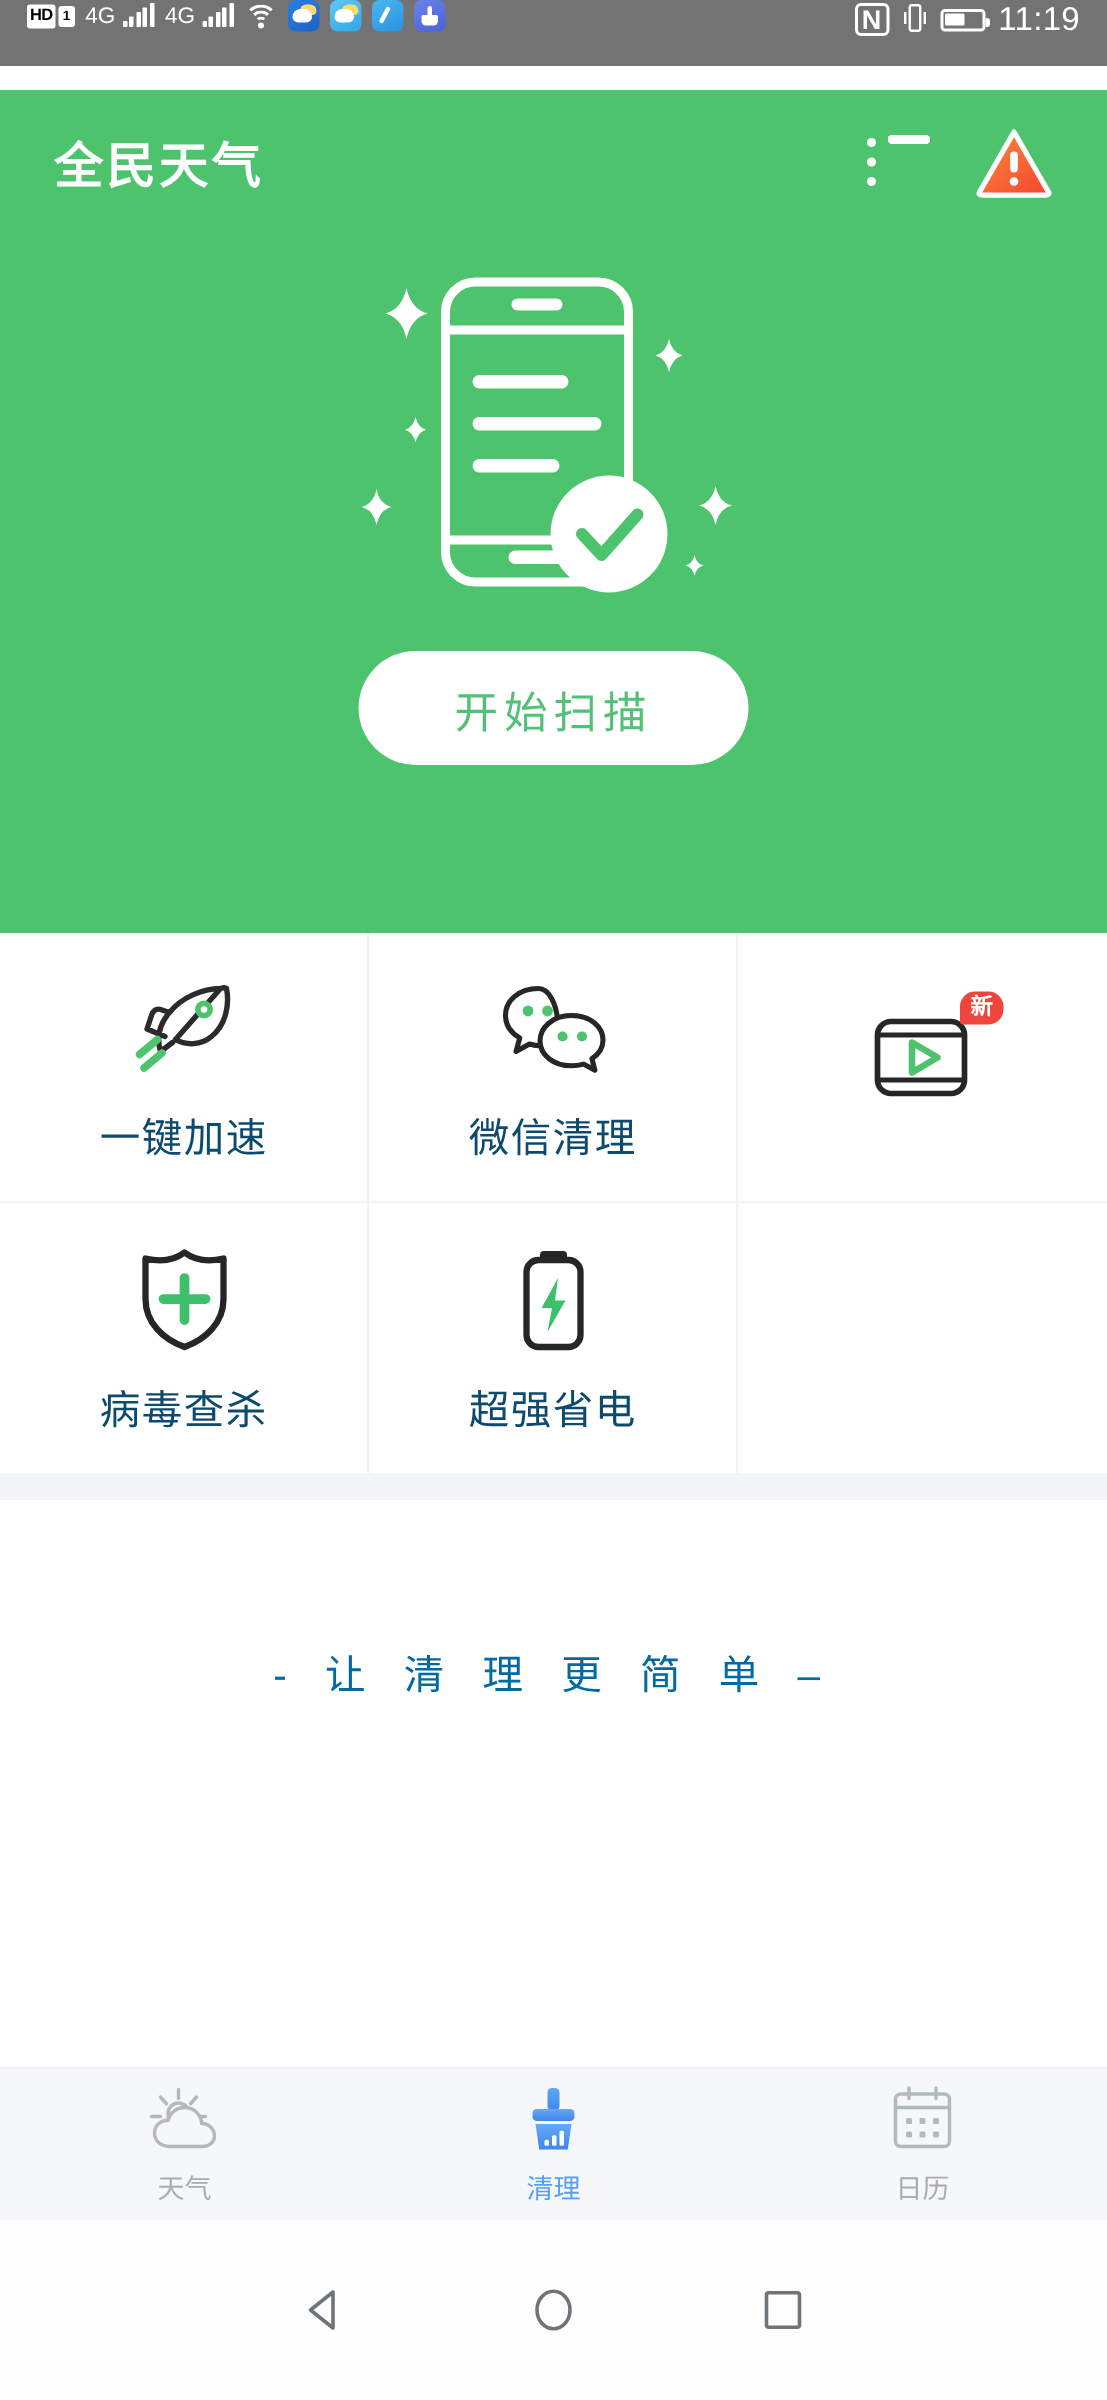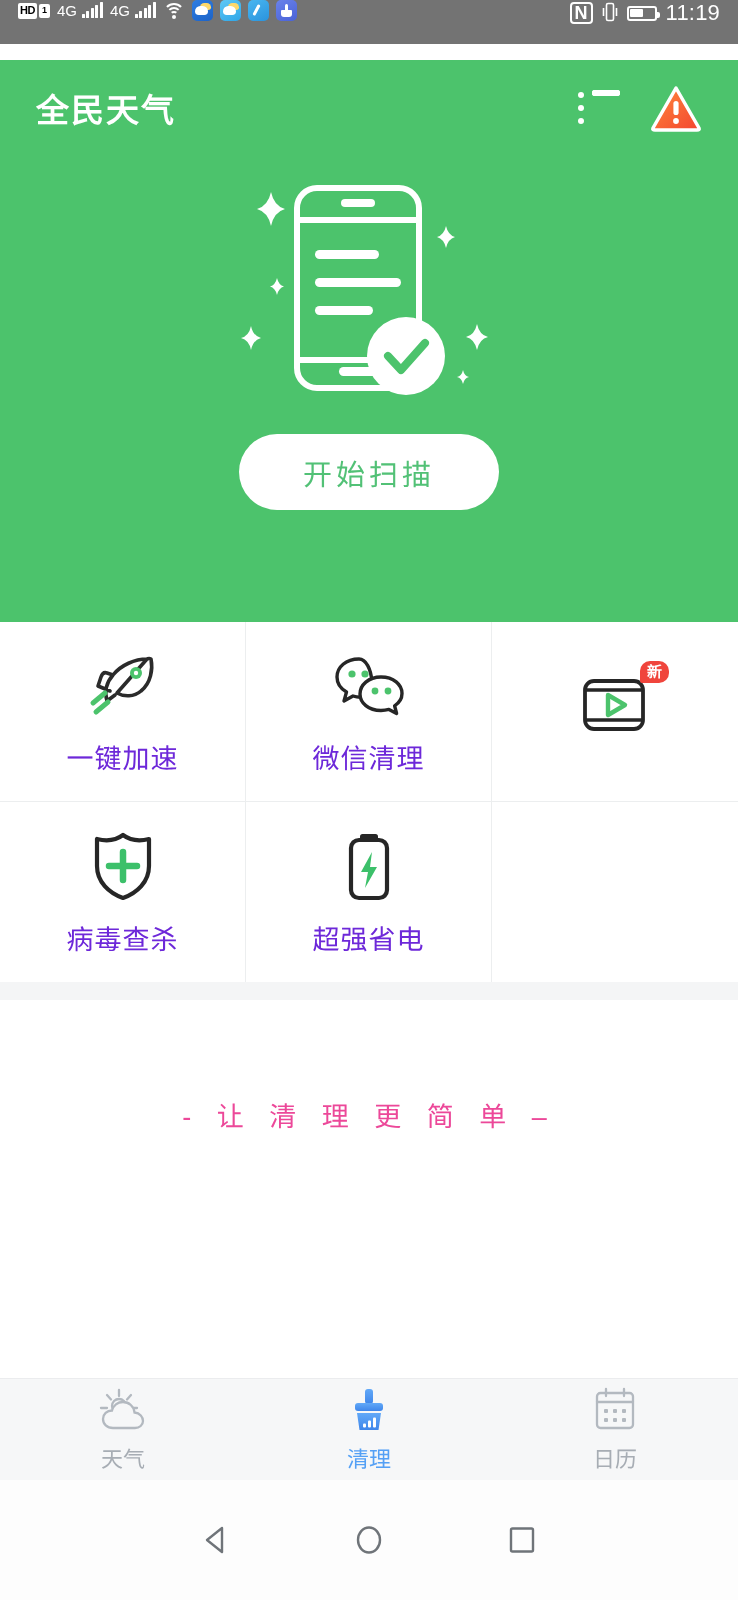--- a/index.html
+++ b/index.html
@@ -118,53 +118,53 @@
   }
   .cell {
     position:relative; display:flex; flex-direction:column;
     align-items:center; justify-content:center; cursor:pointer;
     border-right:1px solid #eceeef; border-bottom:1px solid #eceeef;
   }
   .cell:nth-child(3n){ border-right:none; }
   .cell:nth-child(n+4){ border-bottom:none; }
   .cell.empty { cursor:default; }
   .cell-icon { width:76px; height:76px; position:relative; margin-bottom:14px; }
-  .cell-label { font-size:27px; color:#6d28d9; letter-spacing:1px; }
+  .cell-label { font-size:27px; color:#0c4a6e; letter-spacing:1px; }
   .new-badge {
     position:absolute; top:-6px; right:-16px;
     background:#f0453c; color:#fff; font-size:15px; font-weight:bold;
     padding:3px 7px 4px; border-radius:10px 10px 10px 2px; line-height:1;
   }
 
   
   .divider-band {
     position:absolute; top:982px; left:0; width:738px; height:18px;
     background:#f4f5f6;
   }
   .content-area {
     position:absolute; top:1000px; left:0; width:738px; height:378px;
     background:#fff;
   }
   .slogan {
     position:absolute; top:95px; left:0; width:738px; text-align:center;
-    color:#ec4899; font-size:27px; letter-spacing:9px;
+    color:#0369a1; font-size:27px; letter-spacing:9px;
   }
 
   
   .tabbar {
     position:absolute; top:1378px; left:0; width:738px; height:102px;
     background:#f6f7f8; border-top:1px solid #ebecee;
     display:flex;
   }
   .tab {
     flex:1; display:flex; flex-direction:column;
     align-items:center; justify-content:center; gap:8px; cursor:pointer;
   }
   .tab-icon { width:52px; height:46px; position:relative; }
-  .tab-label { font-size:22px; color:#a7adb4; }
+  .tab-label { font-size:18px; color:#a7adb4; }
   .tab.active .tab-label { color:#54a0f5; }
 
   
   .androidnav {
     position:absolute; top:1480px; left:0; width:738px; height:120px;
     background:#fdfdfd; display:flex; align-items:center;
     justify-content:space-around; padding:0 140px;
   }
   .nav-btn { cursor:pointer; width:46px; height:46px;
     display:flex; align-items:center; justify-content:center; }

